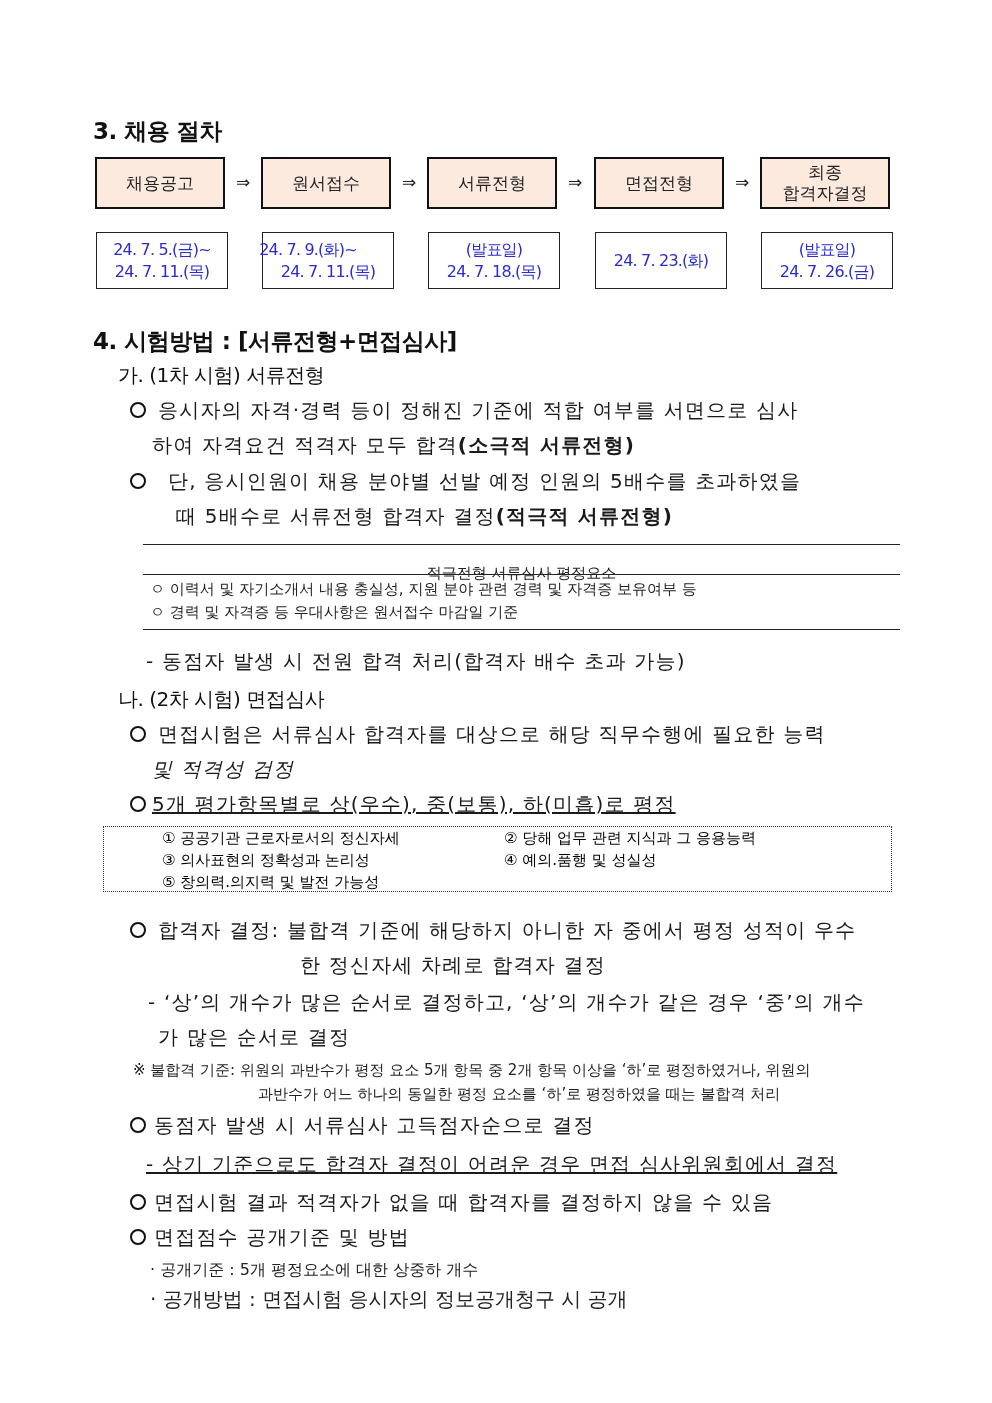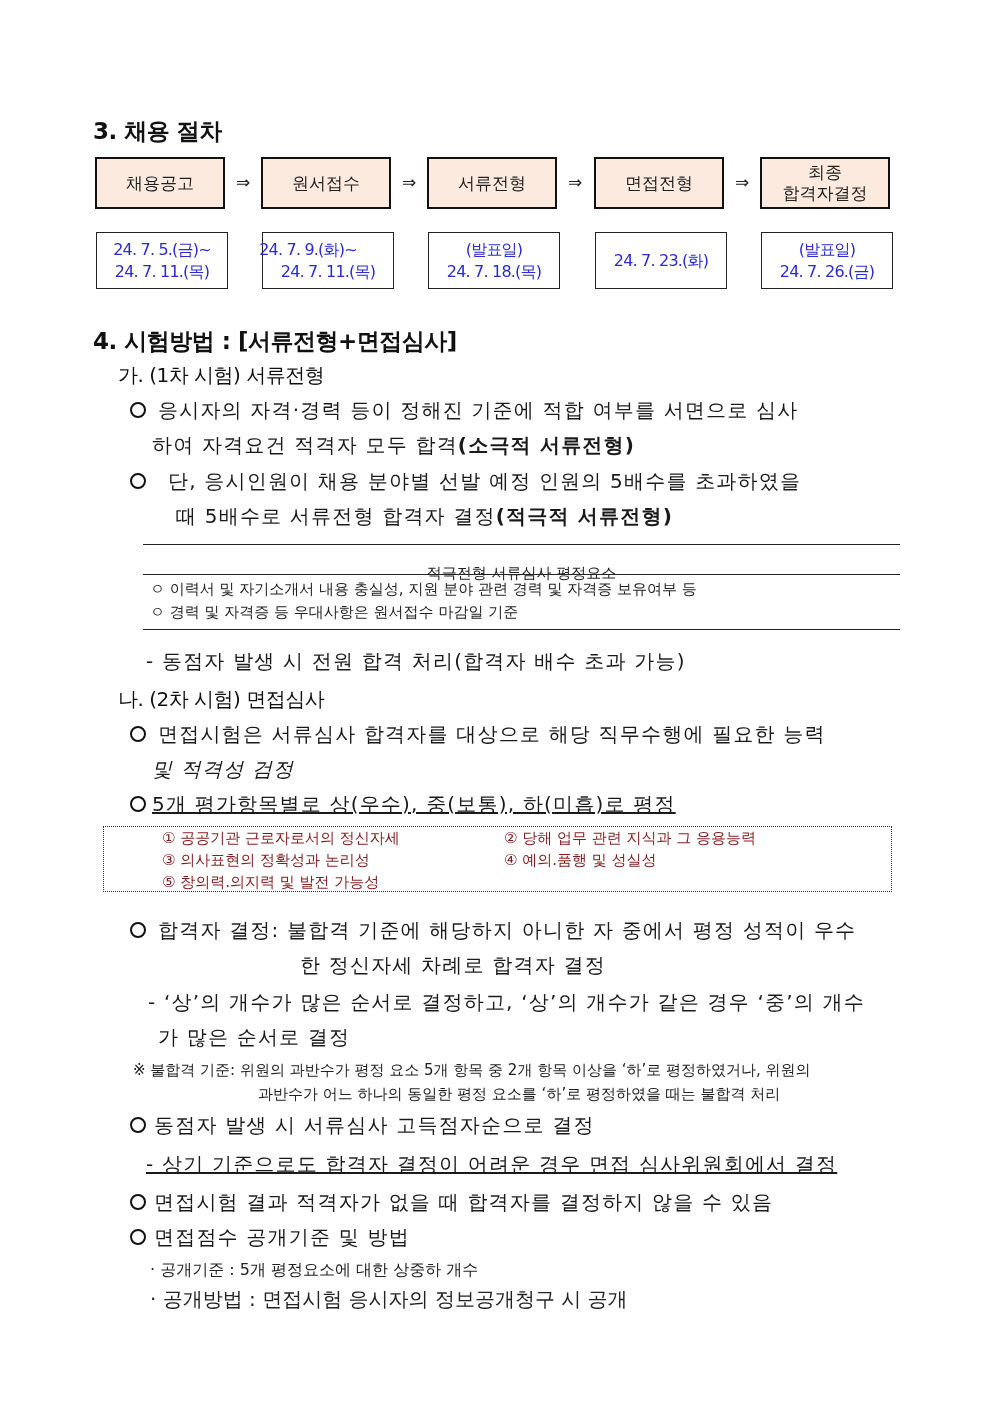--- a/index.html
+++ b/index.html
@@ -9,21 +9,21 @@
   .step-box { position: absolute; top: 157px; width: 130px; height: 52px; background: #fdeadf; border: 2px solid #111; display: flex; align-items: center; justify-content: center; text-align: center; font-size: 17px; line-height: 21px; color: #222; box-sizing: border-box; }
   .arrow { position: absolute; top: 172px; font-size: 17px; color: #222; }
   .date-box { position: absolute; top: 232px; width: 132px; height: 57px; background: #fff; border: 1px solid #222; display: flex; flex-direction: column; align-items: center; justify-content: center; text-align: center; font-size: 16px; line-height: 22px; color: #2b2bd0; box-sizing: border-box; letter-spacing: -0.8px; }
   .sub { font-size: 20px; letter-spacing: -0.5px; }
   .body-line { font-size: 20px; letter-spacing: 1.2px; white-space: nowrap; color: #1a1a1a; }
   .bullet { display: inline-block; width: 12px; height: 12px; border: 2px solid #111; border-radius: 50%; margin-right: 12px; vertical-align: middle; position: relative; top: -2px; }
   .b { font-weight: bold; }
   .small { font-size: 15px; color: #222; white-space: nowrap; }
   .rule { position: absolute; left: 143px; width: 757px; height: 0; border-top: 1px solid #222; }
   .dotted-box { position: absolute; left: 103px; top: 826px; width: 789px; height: 66px; border: 1px dotted #333; box-sizing: border-box; }
-  .crit { position: absolute; font-size: 15px; white-space: nowrap; color: #7f1d1d; }
+  .crit { position: absolute; font-size: 15px; white-space: nowrap; color: #000000; }
 </style>
 </head>
 <body>
 
 <div class="abs h-section" style="left:93px; top:116px;">3. 채용 절차</div>
 
 <div class="step-box" style="left:95px;">
     <span>채용공고</span>
   </div>
 <div class="arrow" style="left:236px;">⇒</div>

